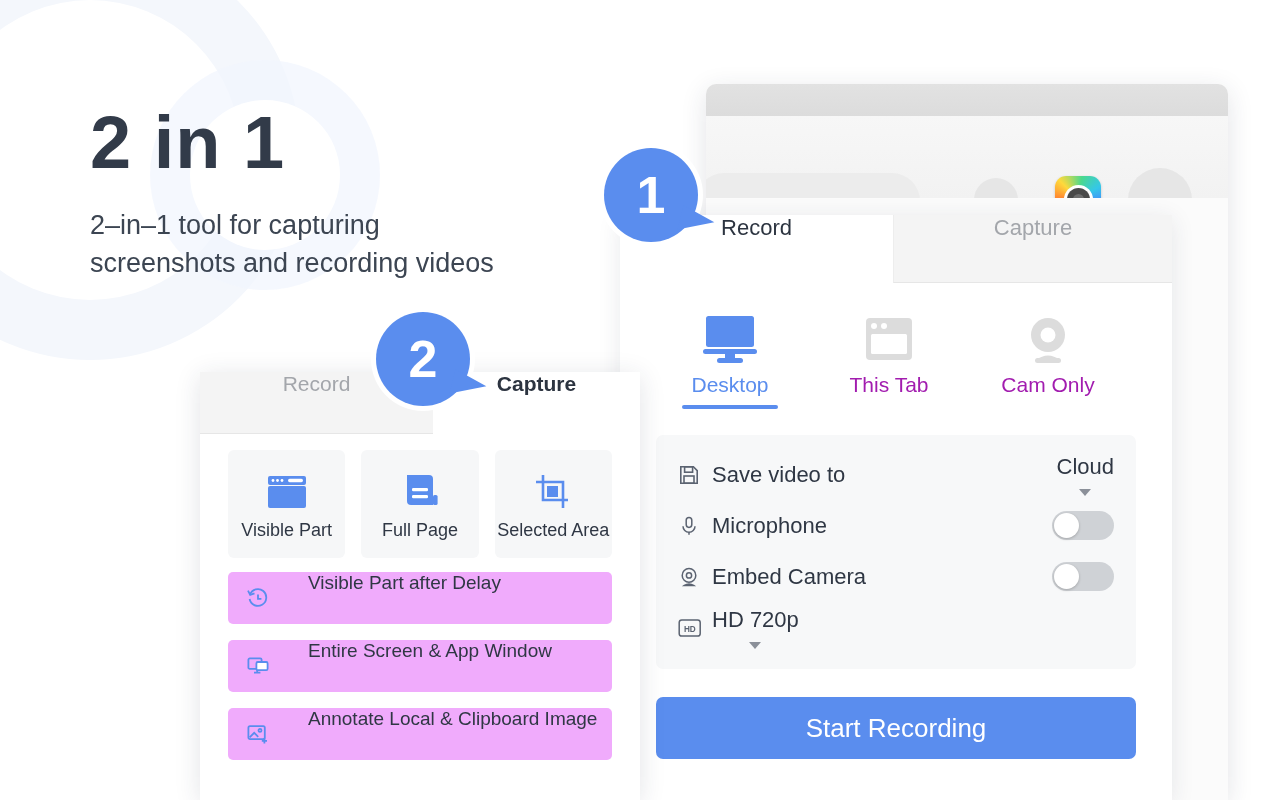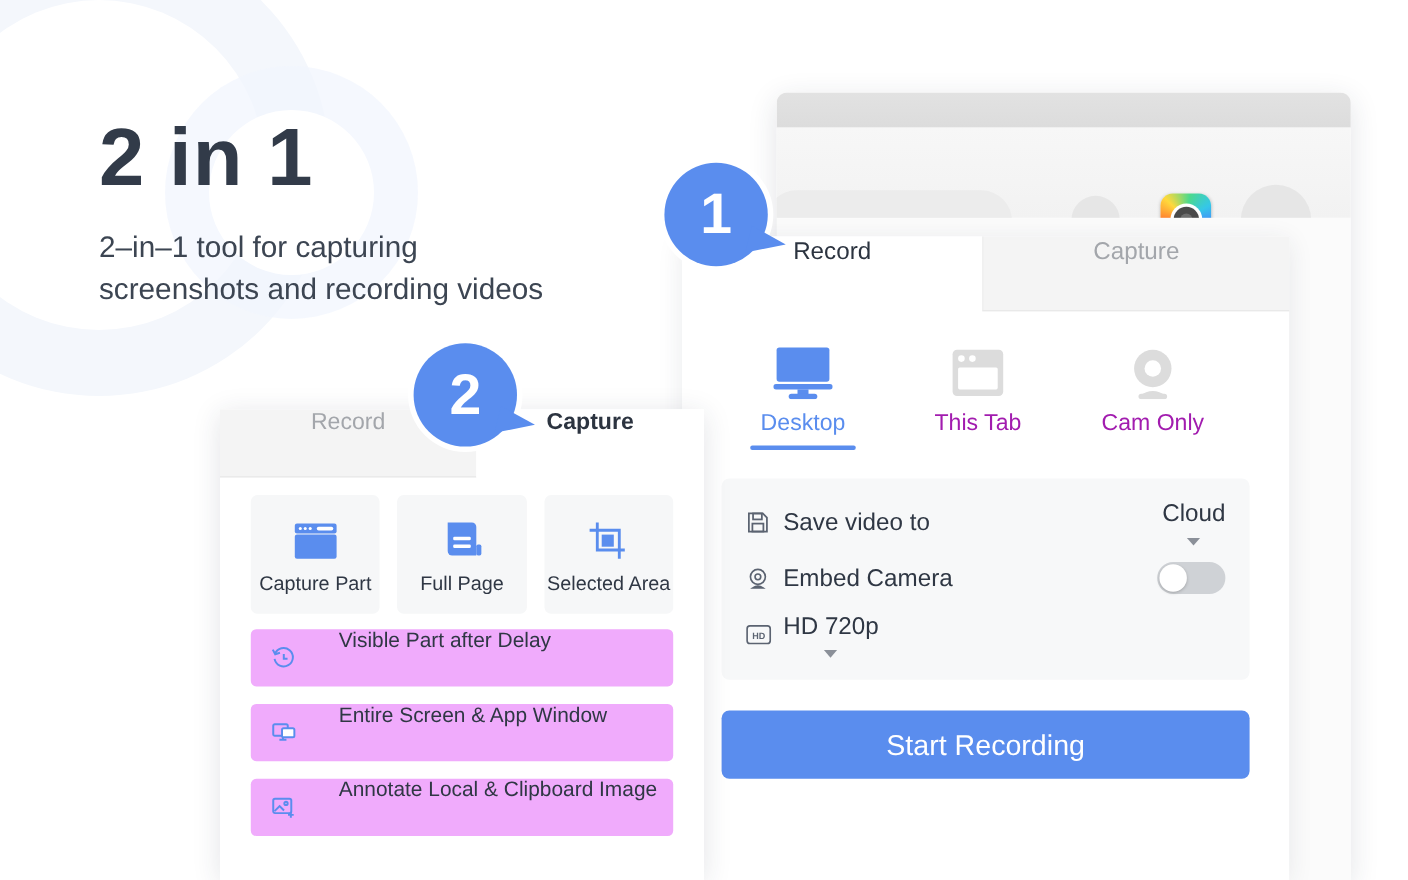--- a/index.html
+++ b/index.html
@@ -289,20 +289,33 @@
             <rect x="6" y="12" width="10" height="7.2"></rect>
           </svg>
         </span>
         <span class="s-label">Save video to</span>
         <span class="s-value">
           <span>Cloud</span>
           <span class="caret"></span>
         </span>
       </div>
 
+      <div class="srow">
+        <span class="s-icon">
+          <svg width="22" height="22" viewBox="0 0 22 22" fill="none" stroke="#5b6371" stroke-width="1.5">
+            <rect x="8.2" y="2.4" width="5.6" height="10" rx="2.8"></rect>
+            <path d="M5 11.2a6 6 0 0 0 12 0"></path>
+            <path d="M11 17.2v2.6"></path>
+          </svg>
+        </span>
+        <span class="s-label">Microphone</span>
+        <span class="toggle">
+          <span class="knob"></span>
+        </span>
+      </div>
 
       <div class="srow">
         <span class="s-icon">
           <svg width="22" height="22" viewBox="0 0 22 22" fill="none" stroke="#5b6371" stroke-width="1.5">
             <circle cx="11" cy="9.4" r="6.8"></circle>
             <circle cx="11" cy="9.4" r="2.6"></circle>
             <path d="M6.4 19.4q4.6 -3 9.2 0z"></path>
           </svg>
         </span>
         <span class="s-label">Embed Camera</span>
@@ -343,21 +356,21 @@
         <span class="cc-icon">
           <svg width="42" height="38" viewBox="0 0 42 38">
             <rect x="2" y="3" width="38" height="9" rx="2" fill="#5a8dee"></rect>
             <circle cx="7" cy="7.5" r="1.4" fill="#fff"></circle>
             <circle cx="11.5" cy="7.5" r="1.4" fill="#fff"></circle>
             <circle cx="16" cy="7.5" r="1.4" fill="#fff"></circle>
             <rect x="22" y="5.8" width="15" height="3.4" rx="1.7" fill="#fff"></rect>
             <rect x="2" y="13" width="38" height="22" rx="2" fill="#5a8dee"></rect>
           </svg>
         </span>
-        <span class="cc-label">Capture Part</span>
+        <span class="cc-label">Visible Part</span>
       </div>
       <div class="cap-card">
         <span class="cc-icon">
           <svg width="42" height="38" viewBox="0 0 42 38">
             <path d="M8 2h22a4 4 0 0 1 4 4v26H12a4 4 0 0 1-4-4z" fill="#5a8dee"></path>
             <rect x="13" y="15" width="16" height="3.2" rx="1.2" fill="#fff"></rect>
             <rect x="13" y="22" width="16" height="3.2" rx="1.2" fill="#fff"></rect>
             <rect x="34" y="22" width="4.6" height="10" rx="1.6" fill="#5a8dee"></rect>
           </svg>
         </span>

